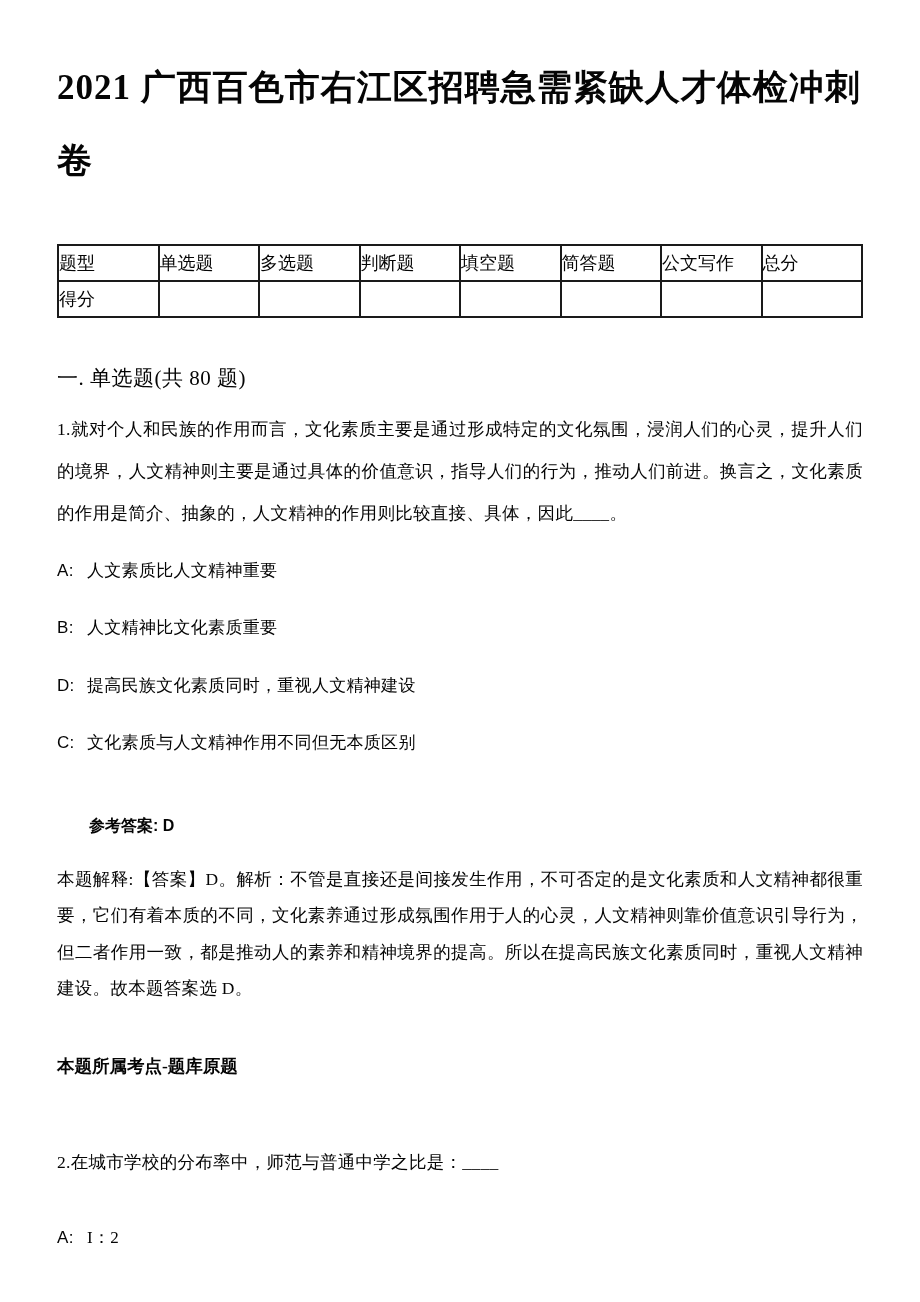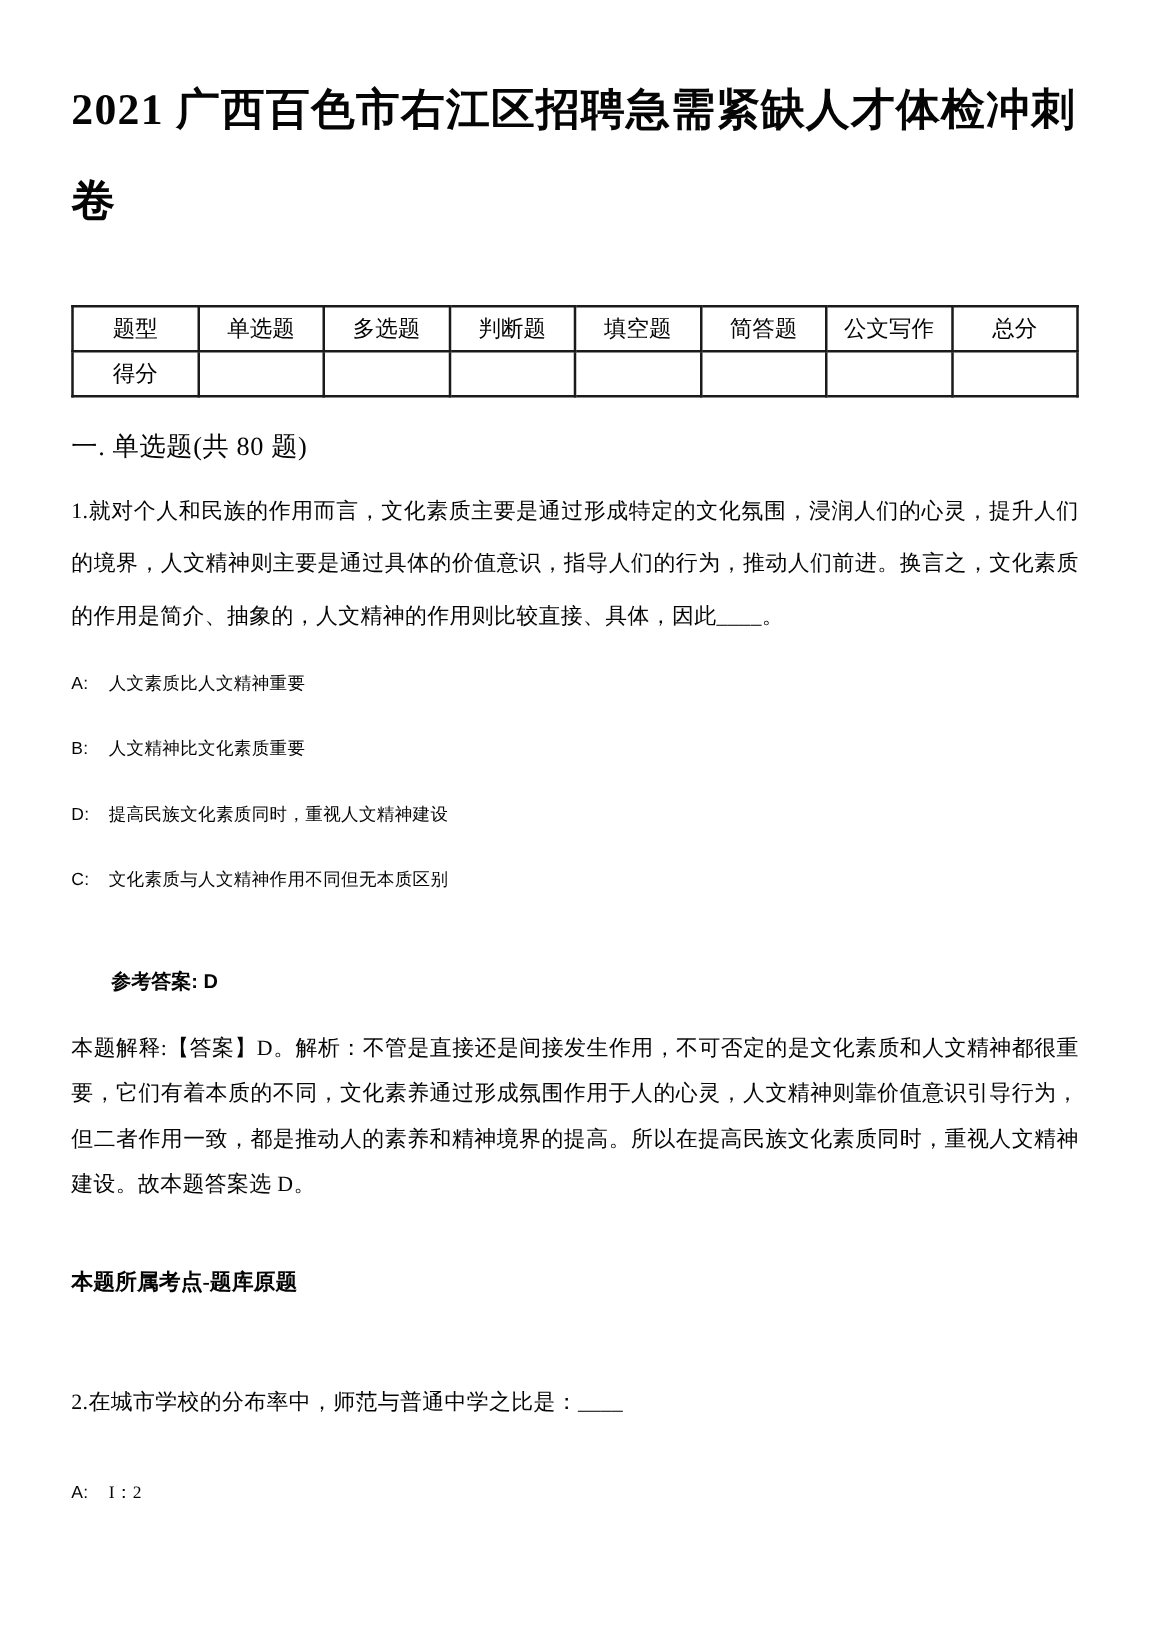--- a/index.html
+++ b/index.html
@@ -36,44 +36,44 @@
   }
   table.score-table {
     width: 100%;
     border-collapse: collapse;
     margin-top: 46px;
     table-layout: fixed;
   }
   table.score-table td {
     border: 2px solid #1a1a1a;
     height: 34px;
-    text-align: center;
+    text-align: left;
     vertical-align: middle;
     font-size: 18px;
     padding: 0;
   }
   .section-heading {
-    margin-top: 25px;
+    margin-top: 46px;
     font-size: 21px;
     font-weight: 500;
     letter-spacing: 0.5px;
   }
   .q-stem {
     margin-top: 16px;
     font-size: 17.5px;
     line-height: 2.42;
     text-align: justify;
     text-justify: inter-ideograph;
     letter-spacing: 0.3px;
   }
   .options {
     margin-top: 24px;
   }
   .option-row {
-    font-size: 14px;
+    font-size: 17px;
     margin-bottom: 34.5px;
     letter-spacing: 0.3px;
     margin-top: 24px;
   }
   .option-label {
     display: inline-block;
     min-width: 30px;
     font-family: "Liberation Sans", "DejaVu Sans", sans-serif;
   }
   .answer-line {

